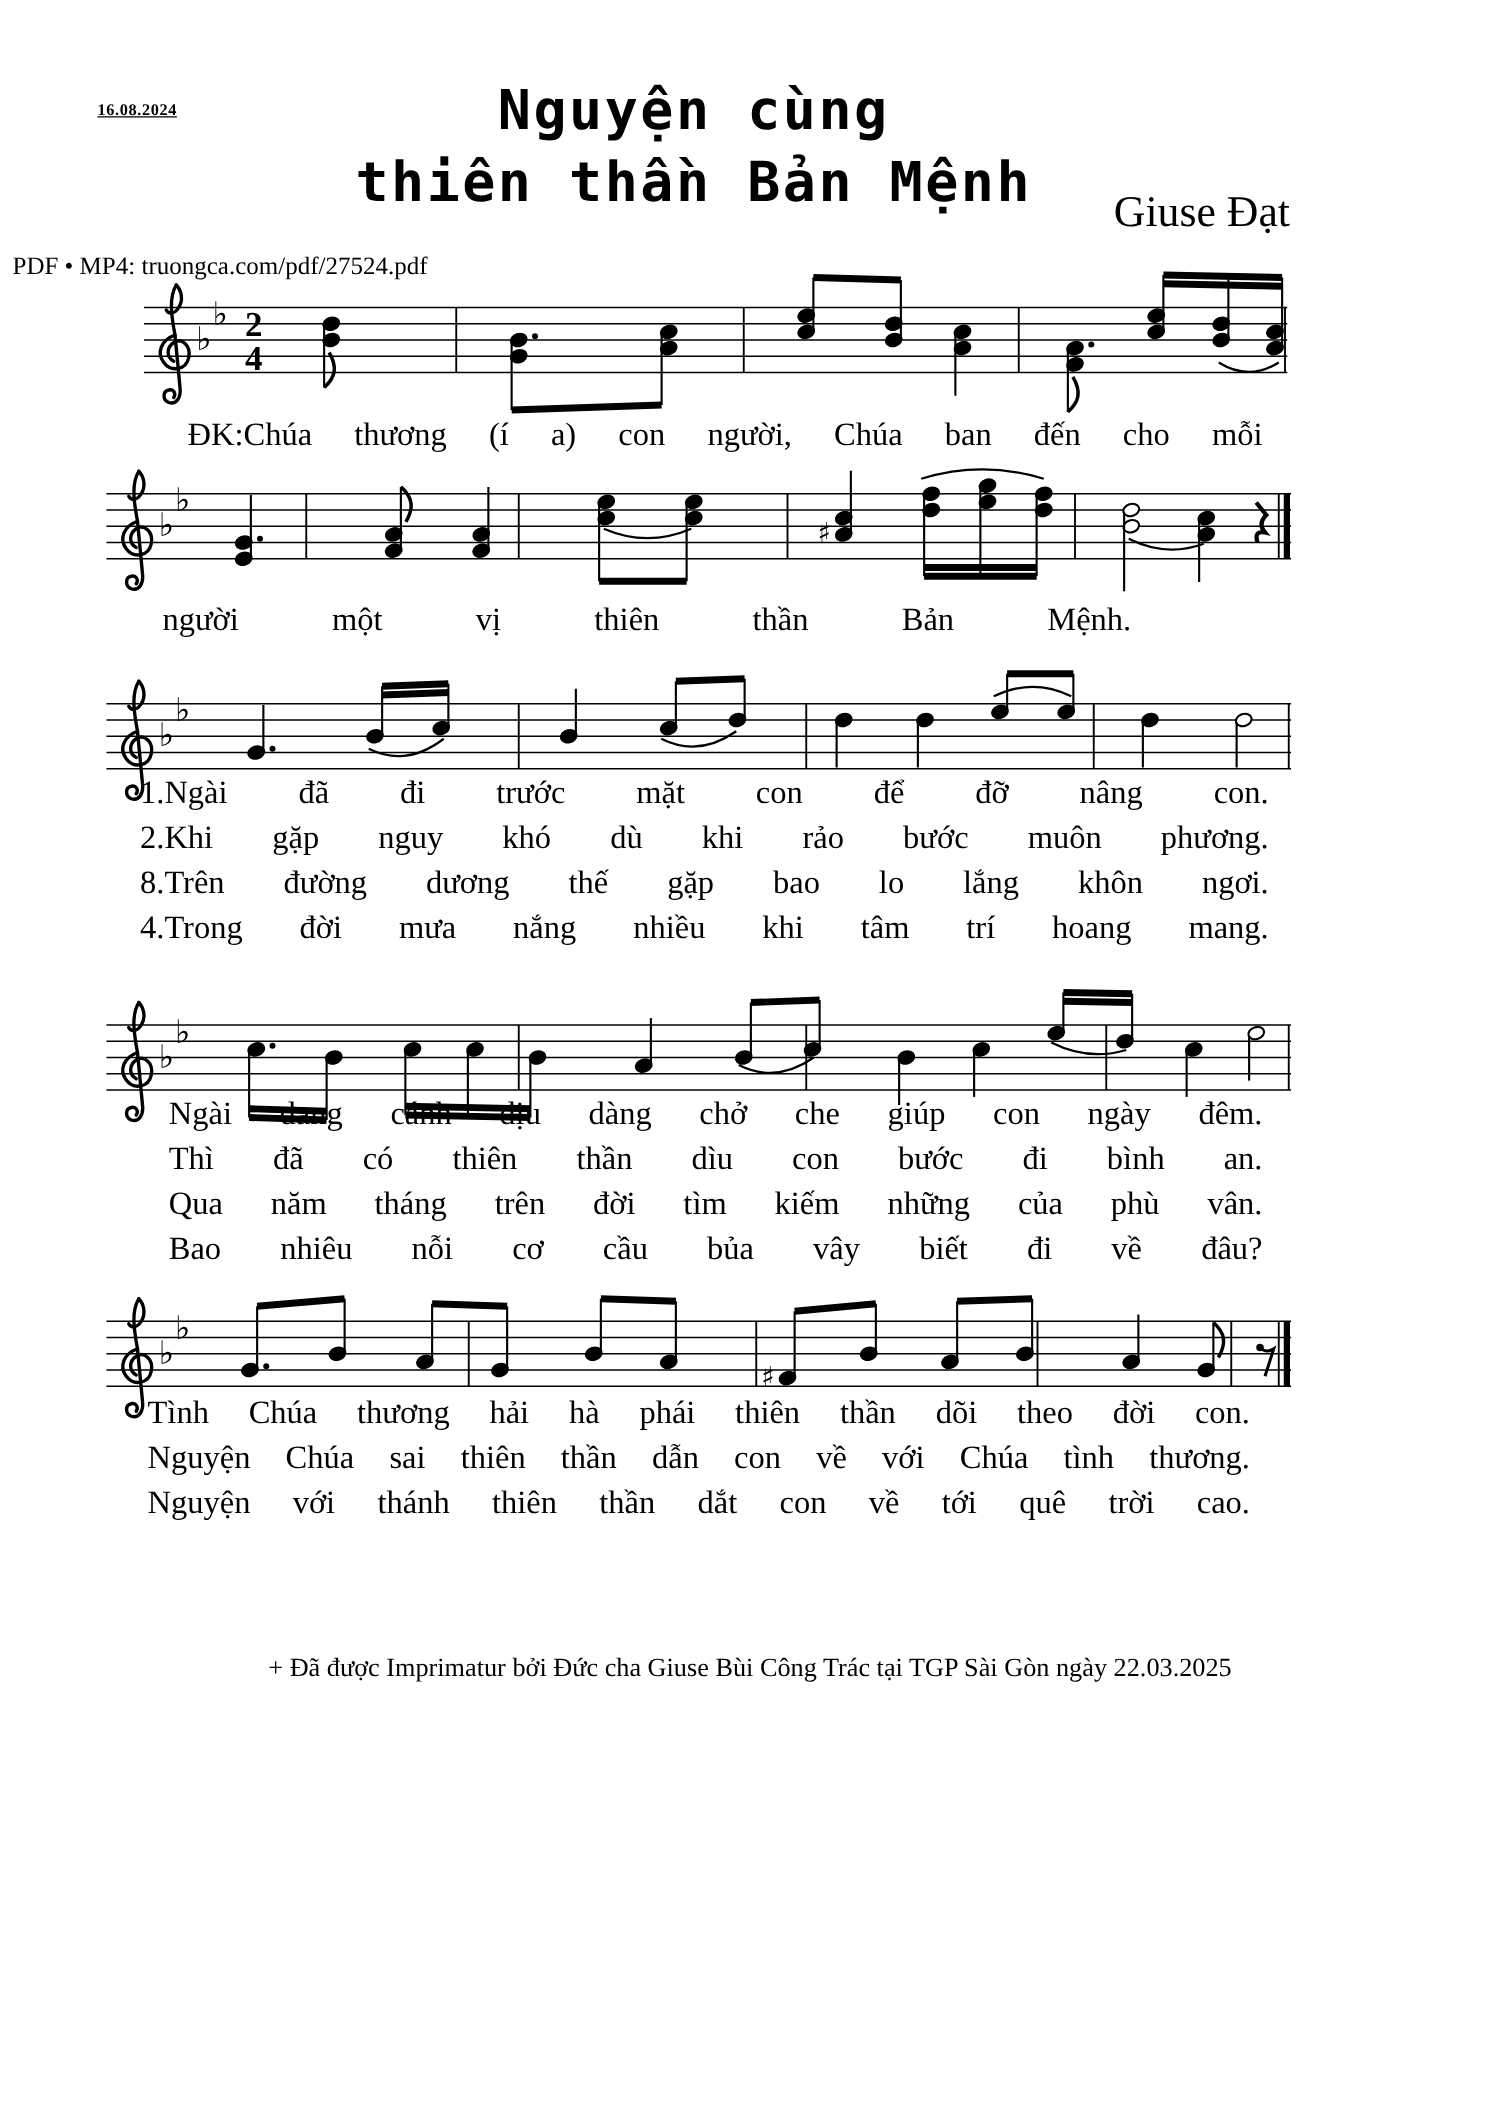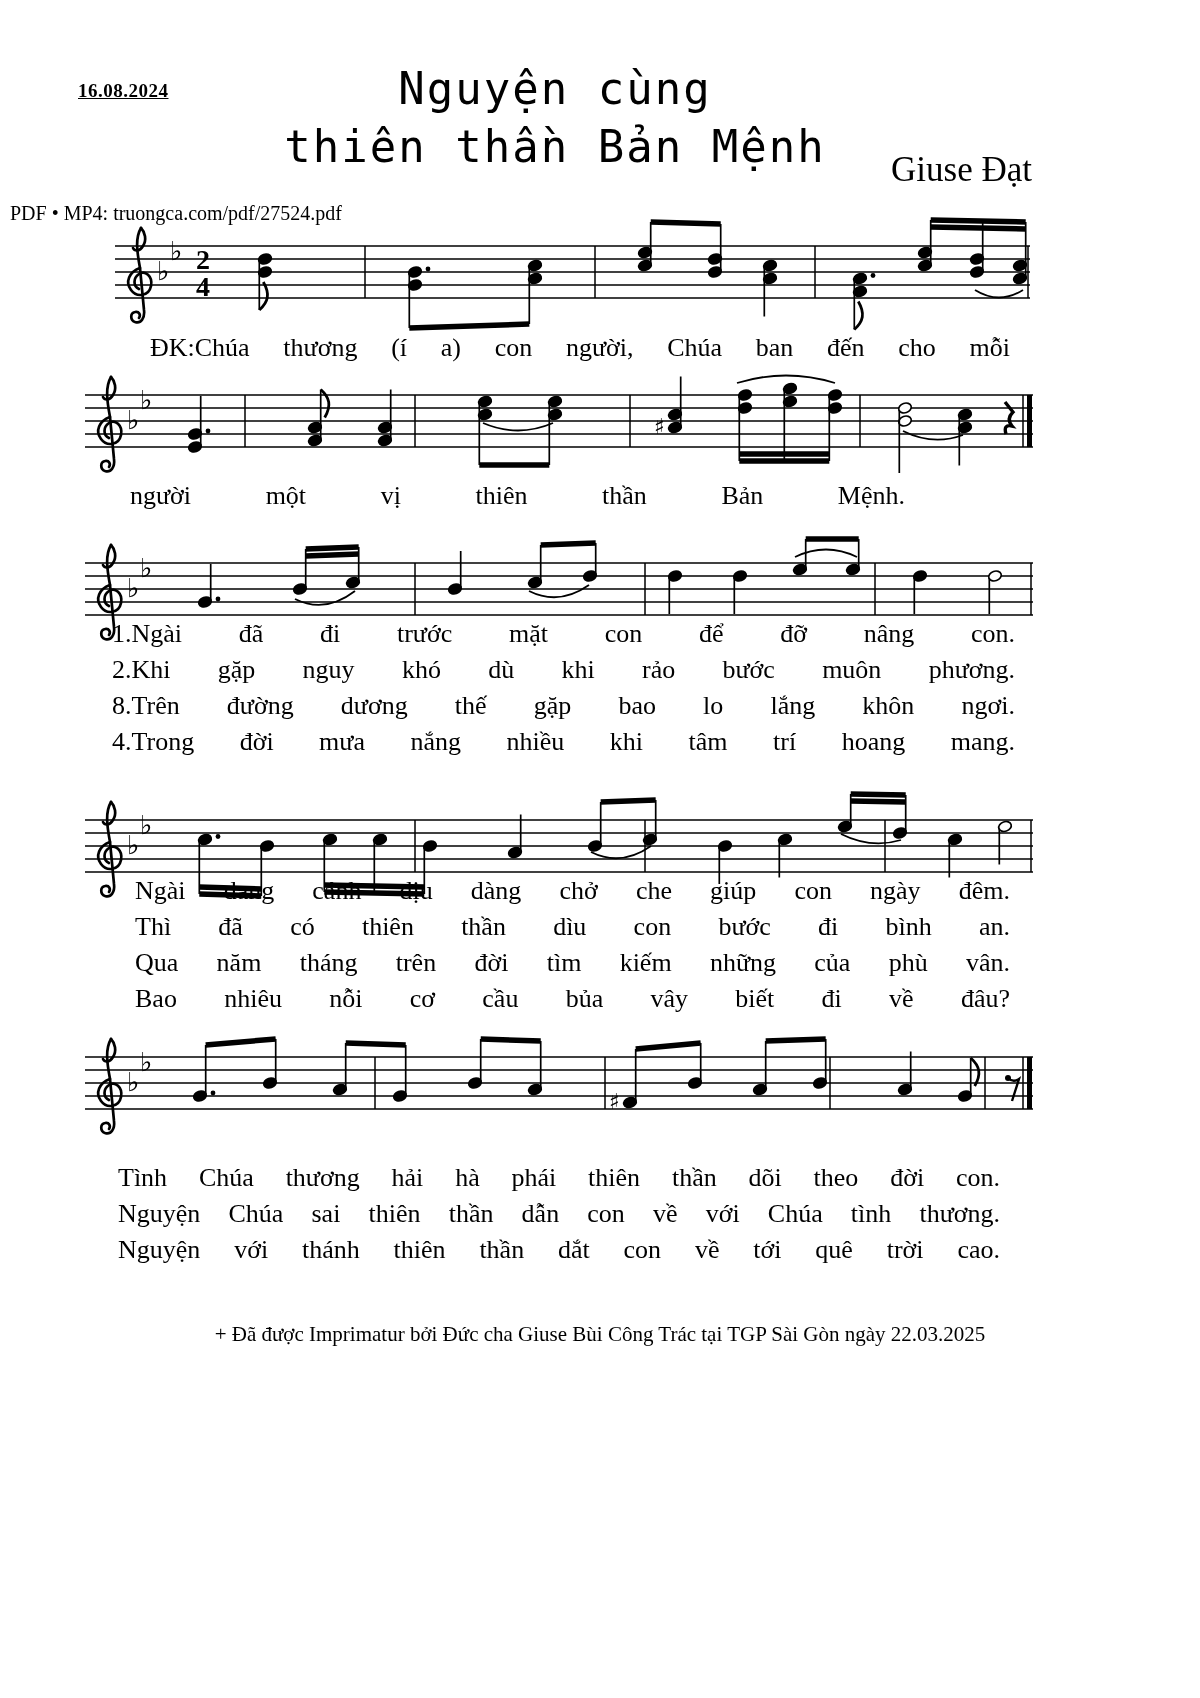--- a/index.html
+++ b/index.html
@@ -1,20 +1,20 @@
 <!DOCTYPE html>
 <html><head>
 <meta charset="utf-8">
 <style>
   html,body{margin:0;padding:0;background:#e8e8e8}
   .page{position:relative;width:1200px;height:1698px;background:#ffffff;
         font-family:"Liberation Serif",serif;color:#000;overflow:hidden;margin:0 auto}
   .abs{position:absolute}
-  .date{font-weight:bold;font-size:19px;text-decoration:underline;letter-spacing:.5px}
-  .title{font-family:"DejaVu Sans Mono",monospace;font-weight:normal;font-size:44px;
+  .date{font-weight:bold;font-size:13px;text-decoration:underline;letter-spacing:.5px}
+  .title{font-family:"DejaVu Sans Mono",monospace;font-weight:bold;font-size:44px;
          letter-spacing:2px;text-align:center;line-height:58px}
   .author{font-size:35px}
   .subtitle{font-size:20px;text-align:left}
   .lyr{font-size:26px;line-height:36px;text-align:justify;text-align-last:justify}
   .footer{font-weight:normal;font-size:21px;text-align:center}
   .staff svg{display:block}
 </style>
 </head>
 <body>
 
@@ -324,21 +324,21 @@
         <line x1="740.7" y1="58" x2="740.7" y2="16" stroke="#000" stroke-width="1.7"></line>
         <ellipse cx="820" cy="66.5" rx="6.4" ry="4.8" transform="rotate(-18 820 66.5)" fill="#000" stroke="#000" stroke-width="1.7"></ellipse>
         <line x1="825.7" y1="64.5" x2="825.7" y2="28.5" stroke="#000" stroke-width="1.7"></line>
         <ellipse cx="880" cy="73" rx="6.4" ry="4.8" transform="rotate(-18 880 73)" fill="#000" stroke="#000" stroke-width="1.7"></ellipse>
         <line x1="885.7" y1="71" x2="885.7" y2="35" stroke="#000" stroke-width="1.7"></line>
         <path d="M 885.7 35 C 894.7 43 896.7 51 889.7 63" fill="none" stroke="#000" stroke-width="2.8"></path>
         <circle cx="923" cy="55" r="3" fill="#000"></circle>
         <path d="M 923 55 Q 928 60 934 56 L 927 78" fill="none" stroke="#000" stroke-width="2.4"></path>
       </svg>
   </div>
-  <div class="abs" style="left:118px;top:1160px;width:882px">
+  <div class="abs" style="left:118px;top:1112px;width:882px">
     <div class="lyr">Tình Chúa thương hải hà phái thiên thần dõi theo đời con.</div>
     <div class="lyr">Nguyện Chúa sai thiên thần dẫn con về với Chúa tình thương.</div>
     <div class="lyr">Nguyện với thánh thiên thần dắt con về tới quê trời cao.</div>
   </div>
 
   <div class="abs footer" style="left:45px;top:1322px;width:1110px">+ Đã được Imprimatur bởi Đức cha Giuse Bùi Công Trác tại TGP Sài Gòn ngày 22.03.2025</div>
 
 </div>
 
 </body></html>

